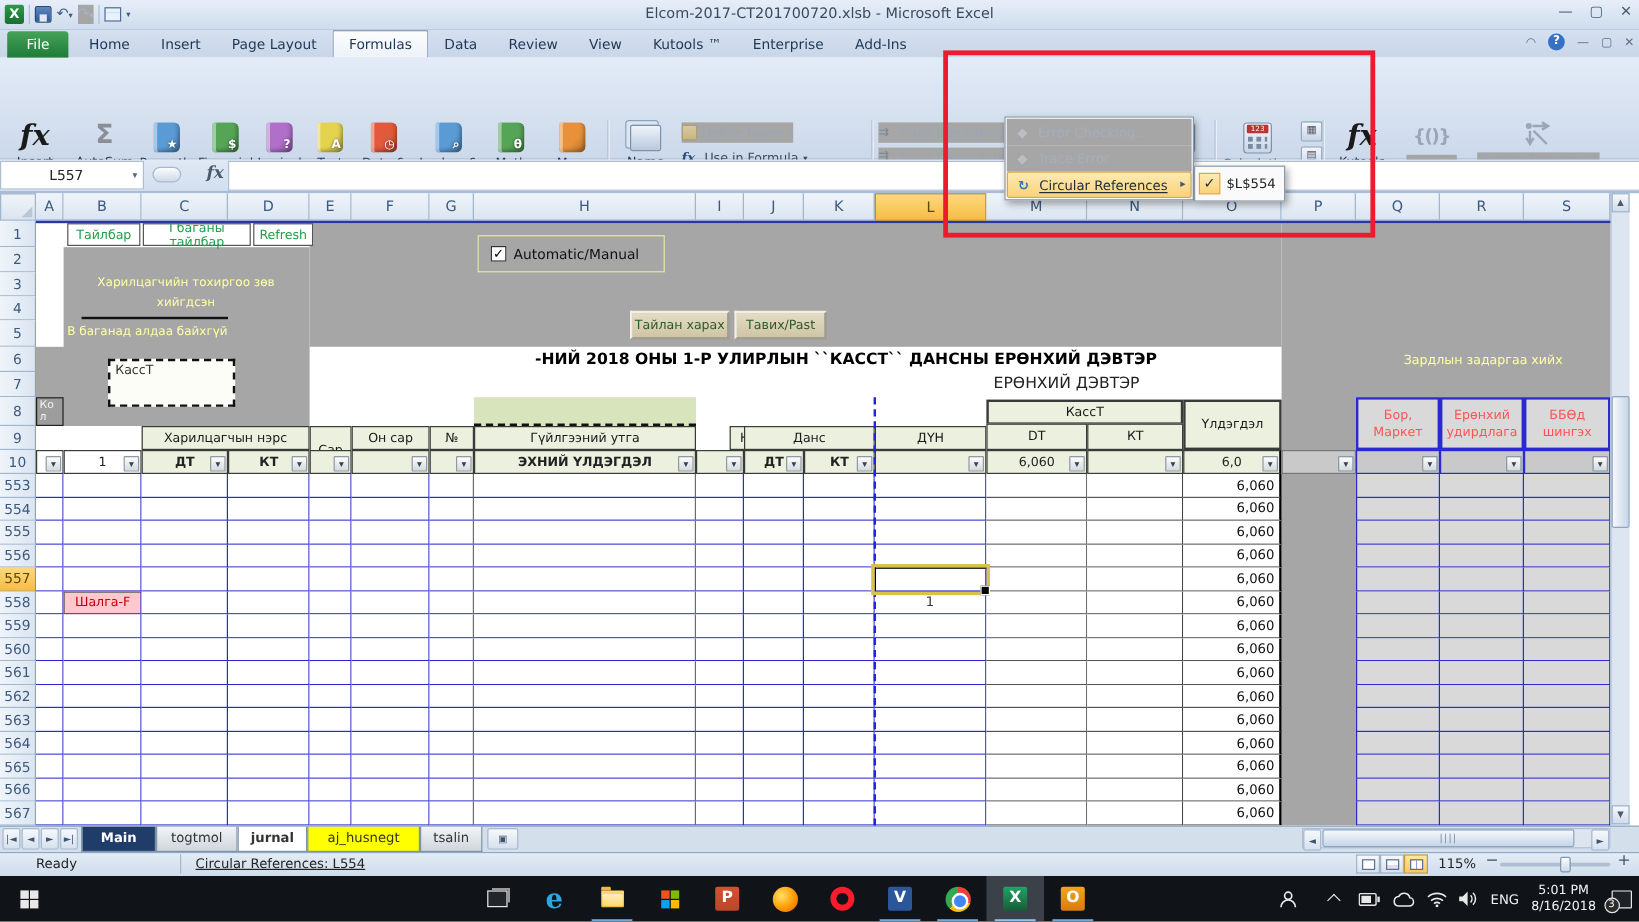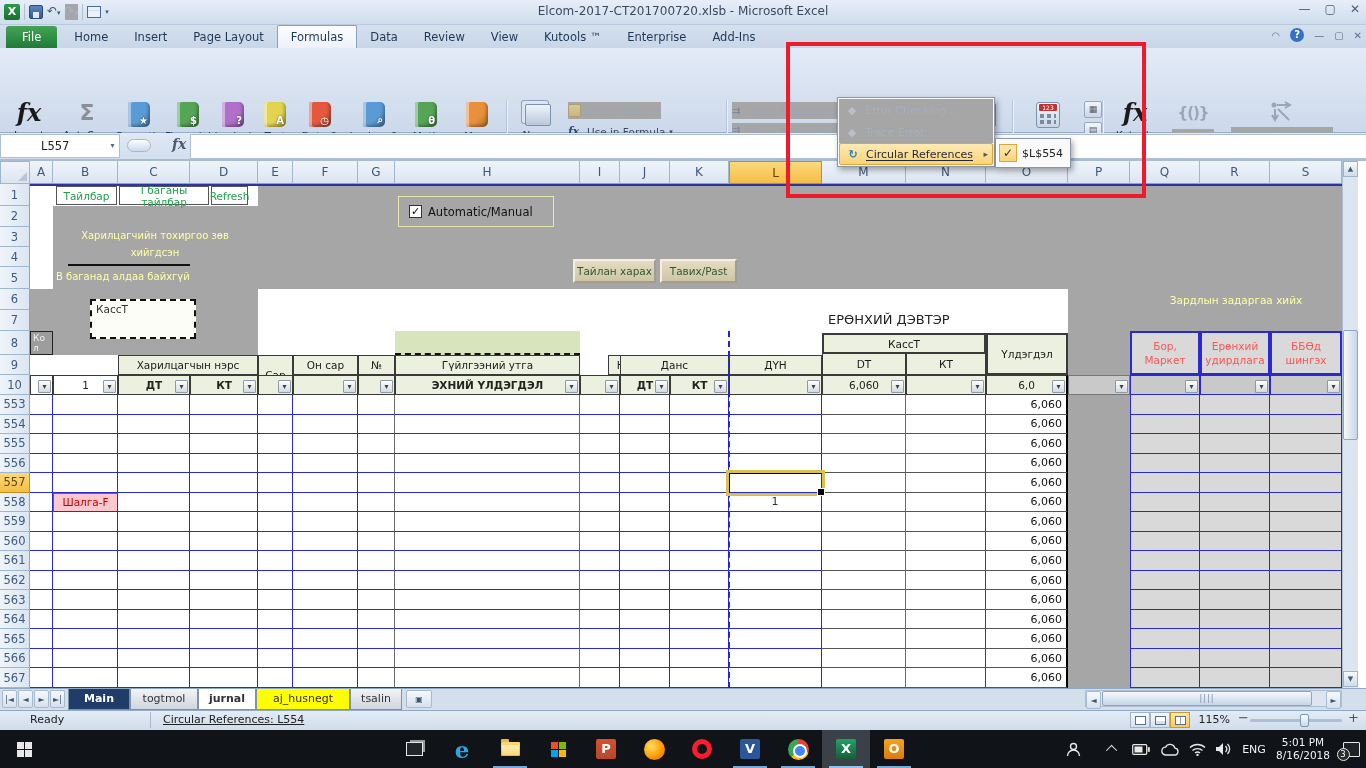--- a/index.html
+++ b/index.html
@@ -96,21 +96,21 @@
   .pb{left:728px;top:331px;width:0;height:357px;border-left:2px dashed #2121e8;z-index:4;}
   .hc{background:#ebf1de;border:1px solid #3a3a3a;text-align:center;font-size:10.5px;color:#1a1a1a;display:flex;align-items:center;justify-content:center;padding:0 1px;position:absolute;}
   .hc.thick{border-width:2px;}
   .fcell{position:absolute;background:#ebf1de;border:1px solid #3a3a3a;display:flex;align-items:center;justify-content:center;font-size:10.5px;}
   .fcell.white{background:#fff;}
   .fcell.graybg{background:#c9c9c9;border-color:#777;}
   .dd{position:absolute;right:1px;bottom:1px;width:13px;height:13px;background:linear-gradient(#fdfdfd,#d4dade);border:1px solid #8d99a5;font-size:8px;line-height:11px;text-align:center;color:#39424d;border-radius:1px;}
   .qhc{background:#d9d9d9;border:2px solid #2a2ad0;color:#fc5555;font-size:10.5px;line-height:14px;text-align:center;display:flex;flex-direction:column;justify-content:center;position:absolute;}
   .ynote{color:#ffffa6;font-size:10px;text-align:center;line-height:14px;}
   .greenbtn{background:#fff;border:1px solid #555;color:#22a04a;font-size:10.5px;text-align:center;display:flex;align-items:center;justify-content:center;}
-  .tanbtn{background:linear-gradient(#e4dcc4,#cfc5a5);border:2px outset #f4efe0;color:#2d5a2d;font-size:10.5px;display:flex;align-items:center;justify-content:center;margin-left:48px;}
+  .tanbtn{background:linear-gradient(#e4dcc4,#cfc5a5);border:2px outset #f4efe0;color:#2d5a2d;font-size:10.5px;display:flex;align-items:center;justify-content:center;}
   .kasstbox{border:2px dashed #111;background:#fdfdf8;color:#333;font-size:10.5px;padding:2px 4px;}
   .chkpanel{border:1px solid #e6e6a8;display:flex;align-items:center;gap:6px;padding-left:10px;font-size:11.5px;color:#111;}
   .chkbox{width:13px;height:13px;background:#fff;border:1px solid #333;font-size:11px;line-height:12px;text-align:center;font-weight:bold;color:#000;}
   .titletxt{font-weight:bold;font-size:13px;color:#000;text-align:center;}
   .subtitletxt{font-size:13px;color:#222;}
   .kodcell{border:1px solid #222;color:#f2f2f2;font-size:9px;line-height:10px;padding-top:1px;text-align:left;padding-left:2px;background:#9d9d9d;}
   .greenfill{background:#d7e4bc;border-bottom:2px dashed #111;}
   
   .vscroll{left:1342px;top:161px;width:16px;height:527px;background:#dce5f0;border-left:1px solid #aebfd4;}
   .varrow{left:1343px;width:15px;height:16px;background:linear-gradient(#f6f9fc,#cfdcea);border:1px solid #9fb3ca;text-align:center;font-size:7px;line-height:15px;color:#4a5a70;}
@@ -424,21 +424,21 @@
 
   <div class="a gridbase"></div>
   <div class="a gray" style="left:258px;top:186px;width:810px;height:103px;"></div>
   <div class="a gray" style="left:53px;top:206px;width:205px;height:149px;"></div>
   <div class="a gray" style="left:30px;top:289px;width:60px;height:66px;"></div>
   <div class="a gray" style="left:1068px;top:186px;width:62px;height:502px;"></div>
   <div class="a gray" style="left:1130px;top:186px;width:212px;height:145px;"></div>
 
   <div class="a greenbtn" style="left:56px;top:186px;width:61px;height:19px;">Тайлбар</div>
   <div class="a greenbtn" style="left:119px;top:186px;width:90px;height:19px;">I баганы тайлбар</div>
-  <div class="a greenbtn" style="left:211px;top:186px;width:37px;height:19px;">Refresh</div>
+  <div class="a greenbtn" style="left:211px;top:186px;width:50px;height:19px;">Refresh</div>
 
   <div class="a ynote" style="left:58px;top:229px;width:194px;">Харилцагчийн тохиргоо зөв</div>
   <div class="a ynote" style="left:58px;top:246px;width:194px;">хийгдсэн</div>
   <div class="a" style="left:68px;top:264px;width:122px;height:1.5px;background:#111;"></div>
   <div class="a ynote" style="left:56px;top:270px;width:200px;text-align:left;">В баганад алдаа байхгүй</div>
 
   <div class="a chkpanel" style="left:398px;top:196px;width:156px;height:31px;">
     <span class="chkbox">✓</span>
     <span>Automatic/Manual</span>
   </div>
@@ -446,20 +446,21 @@
   <div class="a tanbtn" style="left:525px;top:259px;width:83px;height:24px;">Тайлан харах</div>
   <div class="a tanbtn" style="left:612px;top:259px;width:77px;height:24px;">Тавих/Past</div>
 
   <div class="a kasstbox" style="left:90px;top:299px;width:106px;height:40px;">КассТ</div>
 
   <div class="a kodcell" style="left:30px;top:331px;width:23px;height:24px;">
     <div>Ко</div>
       <div>л</div>
   </div>
 
+  <div class="a titletxt" style="left:395px;top:292px;width:620px;">-НИЙ 2018 ОНЫ 1-Р УЛИРЛЫН ``КАССТ`` ДАНСНЫ ЕРӨНХИЙ ДЭВТЭР</div>
   <div class="a subtitletxt" style="left:828px;top:312px;width:200px;">ЕРӨНХИЙ ДЭВТЭР</div>
 
   <div class="a greenfill" style="left:395px;top:331px;width:185px;height:24px;"></div>
 
   <div class="hc" style="left:118px;top:355px;width:140px;height:20px;">Харилцагчын нэрс</div>
   <div class="hc" style="left:258px;top:355px;width:35px;height:40px;">Сар</div>
   <div class="hc" style="left:293px;top:355px;width:65px;height:20px;">Он сар</div>
   <div class="hc" style="left:358px;top:355px;width:37px;height:20px;">№</div>
   <div class="hc" style="left:395px;top:355px;width:185px;height:20px;">Гүйлгээний утга</div>
   <div class="hc" style="left:580px;top:355px;width:40px;height:20px;margin-left:28px;">НӨТ</div>

